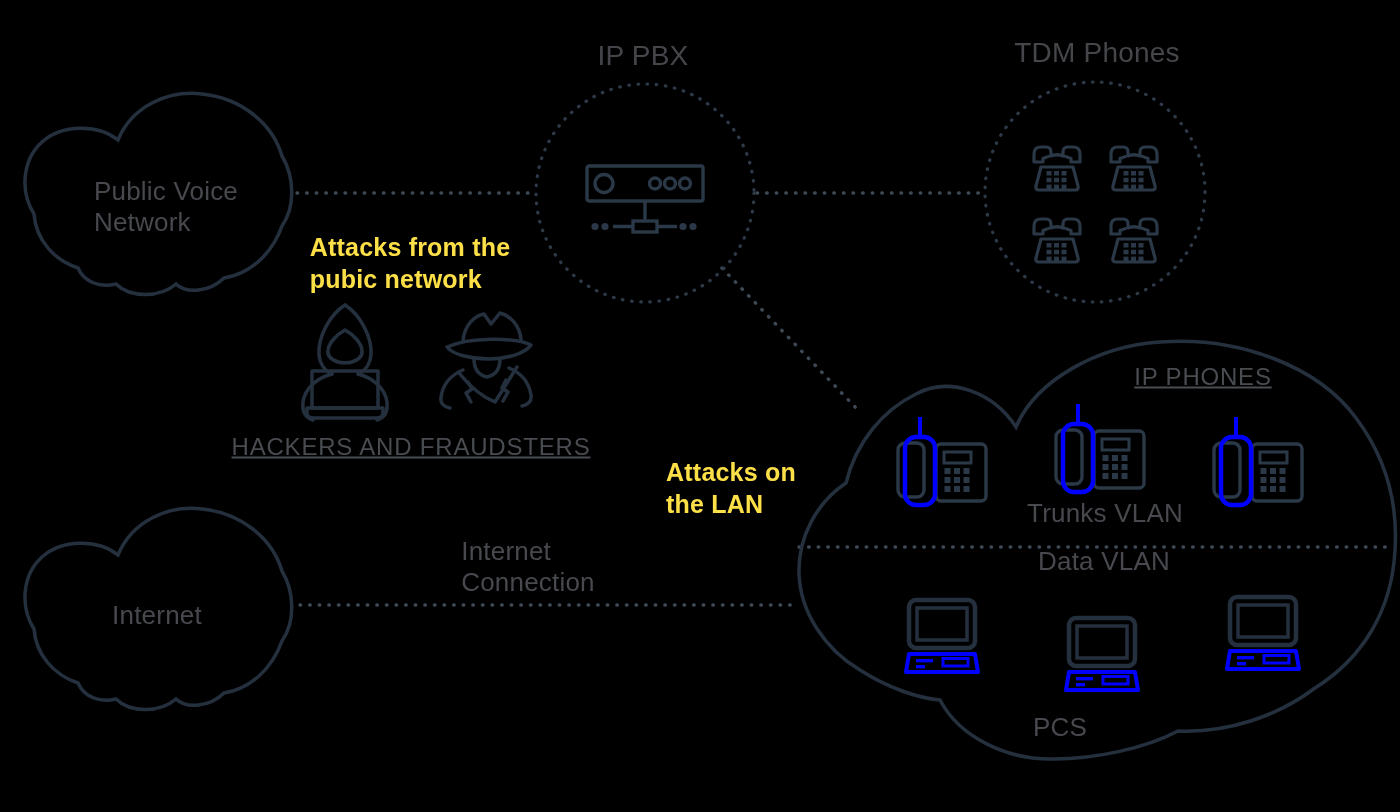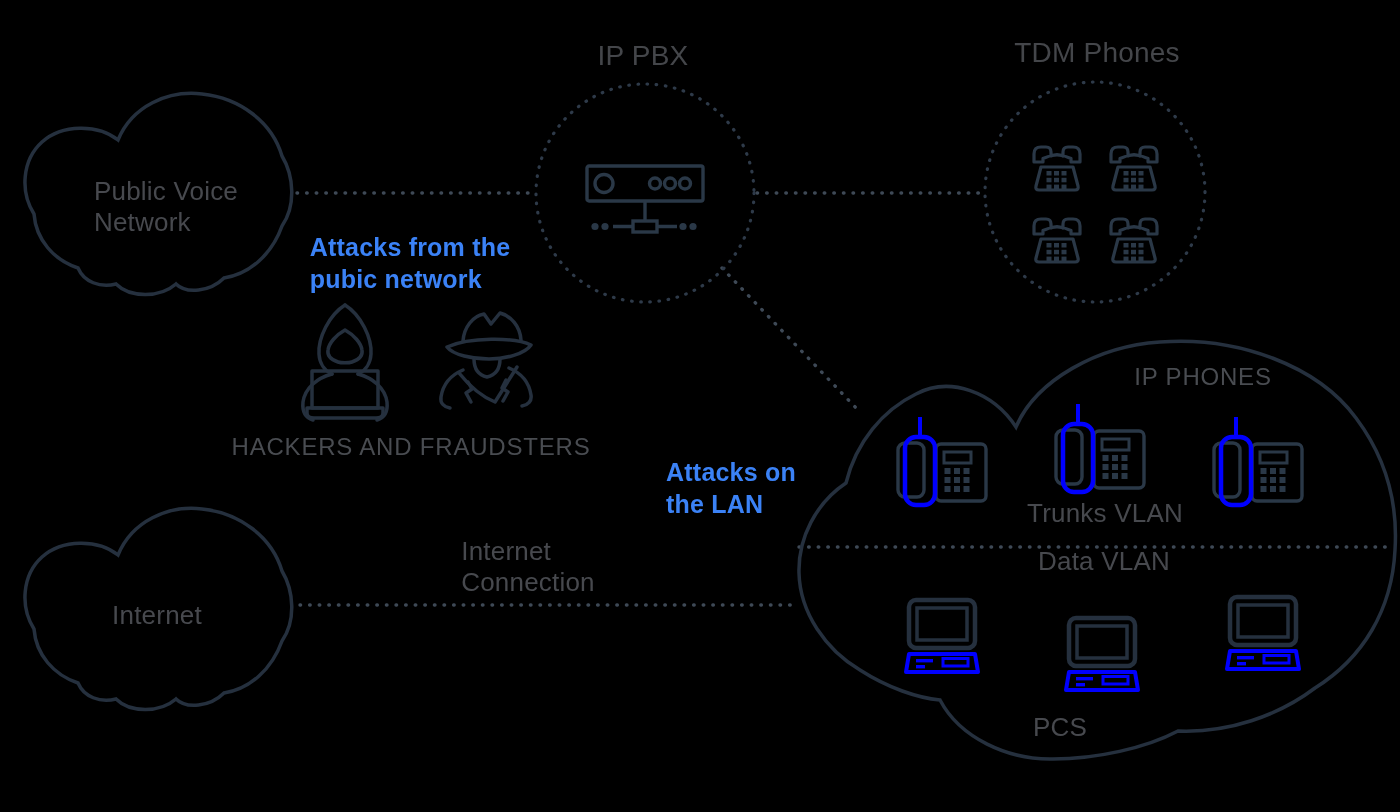--- a/index.html
+++ b/index.html
@@ -7,23 +7,23 @@
     position:relative;width:1400px;height:812px;background:#000000;
     font-family:"Liberation Sans", sans-serif;overflow:hidden;
   }
   #diagram-svg{position:absolute;left:0;top:0;}
   .lbl{
     position:absolute;transform:translate(-50%,-50%);
     color:#47494e;font-size:26px;line-height:31px;
     white-space:pre-line;letter-spacing:0.2px;
   }
   .lbl-lg{font-size:28px;color:#44464a;}
-  .lbl-caps{font-size:24px;letter-spacing:0.8px;color:#494c51;}
+  .lbl-caps{font-size:24px;letter-spacing:0.8px;color:#494c51;text-decoration:underline;}
   .lbl-blue{
-    color:#3b82f6;font-weight:bold;font-size:25px;line-height:32px;
+    color:#fde047;font-weight:bold;font-size:25px;line-height:32px;
   }
 </style>
 </head>
 <body>
 
 <div id="stage">
 
   <svg id="diagram-svg" width="1400" height="812" viewBox="0 0 1400 812">
     <defs>
 

